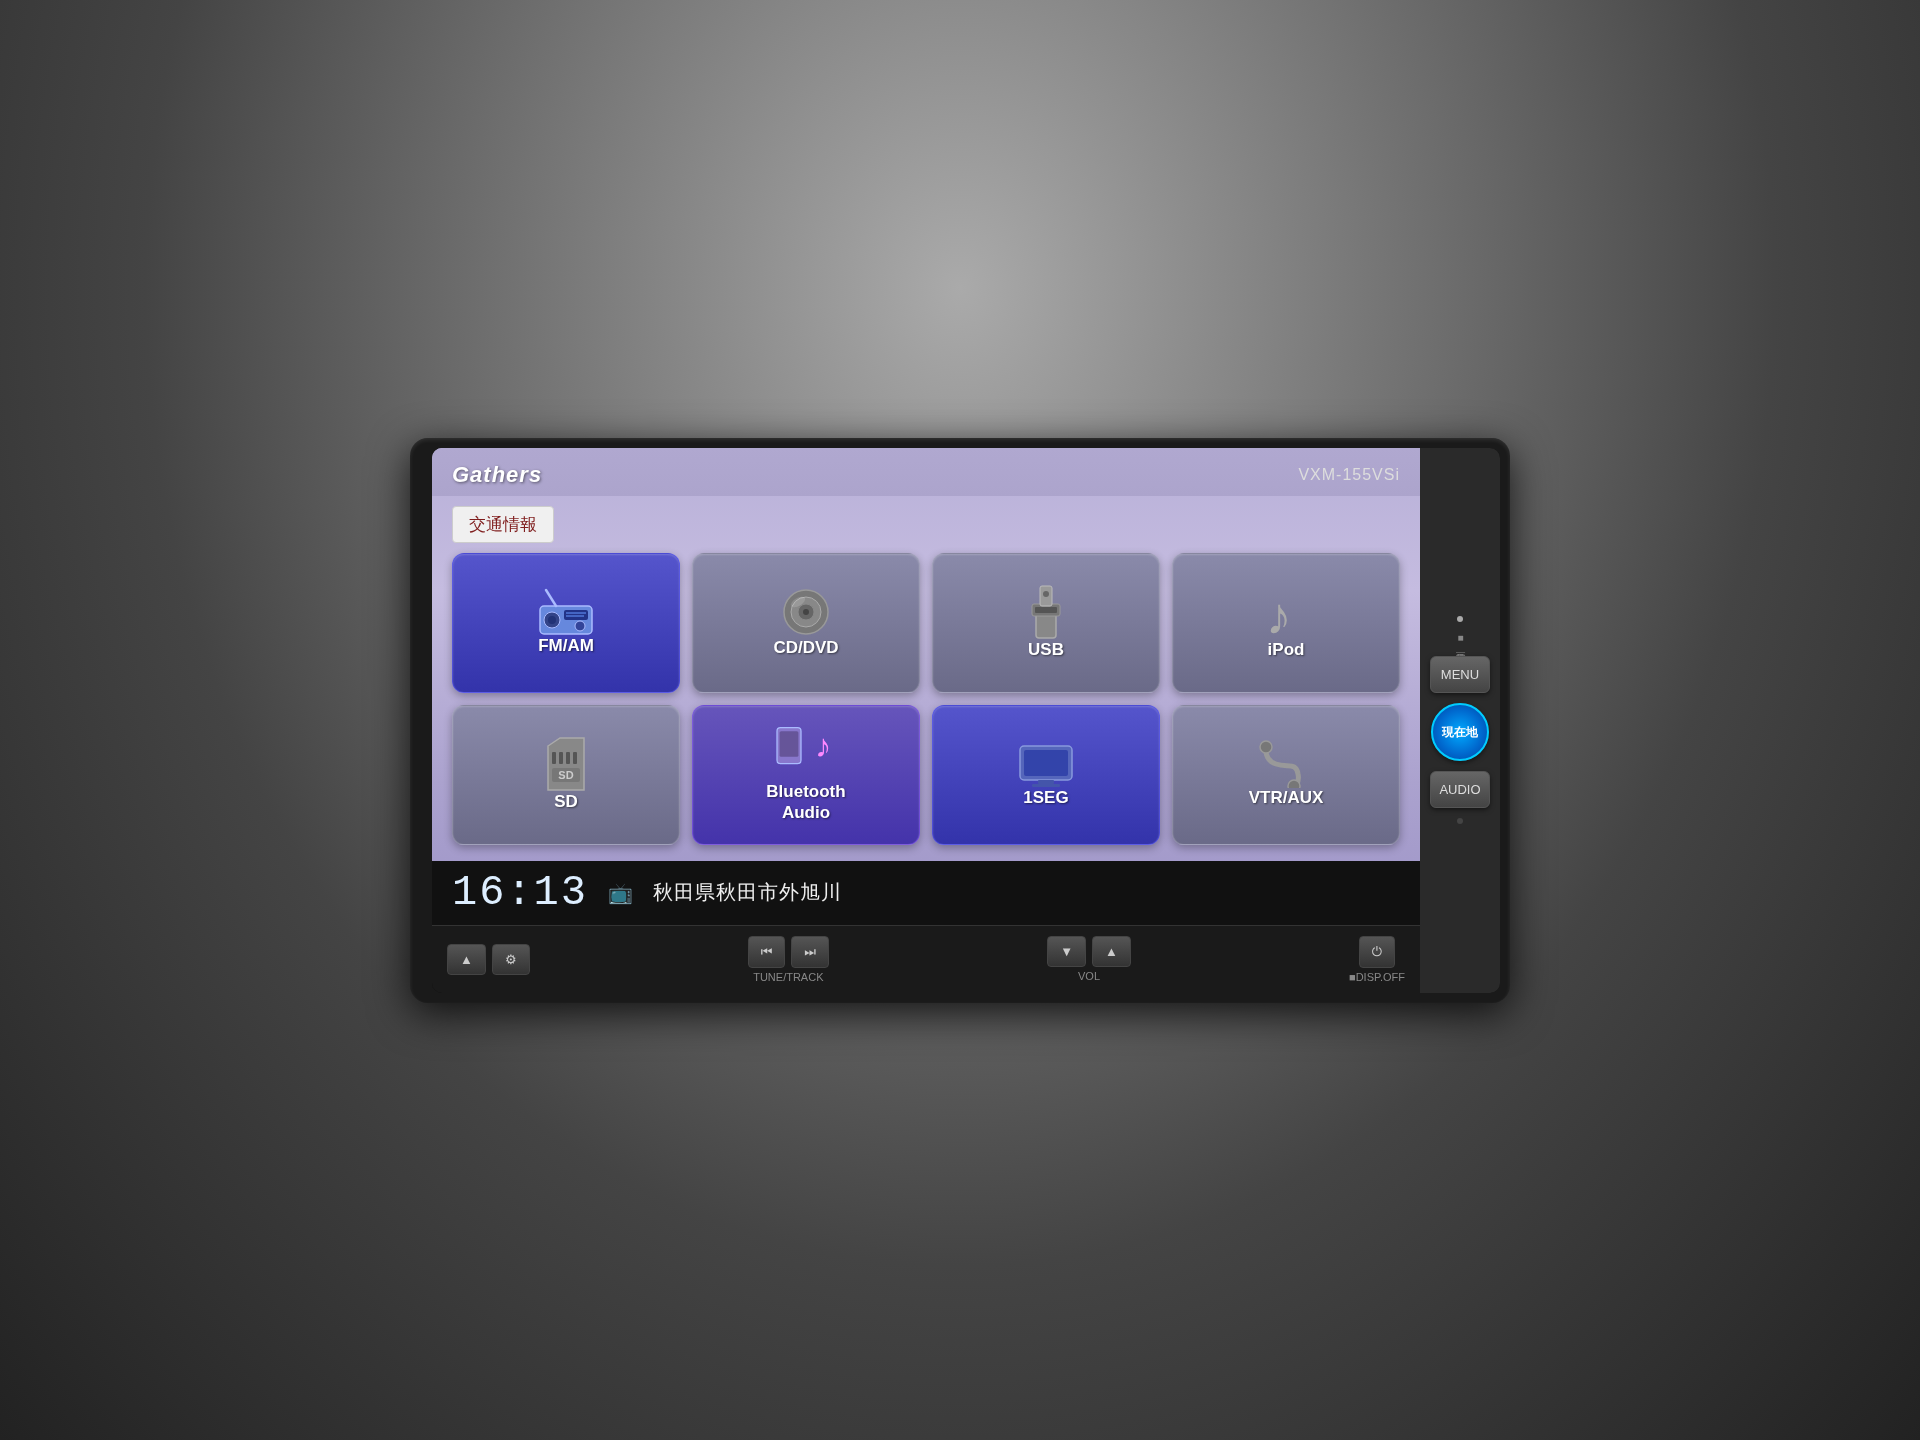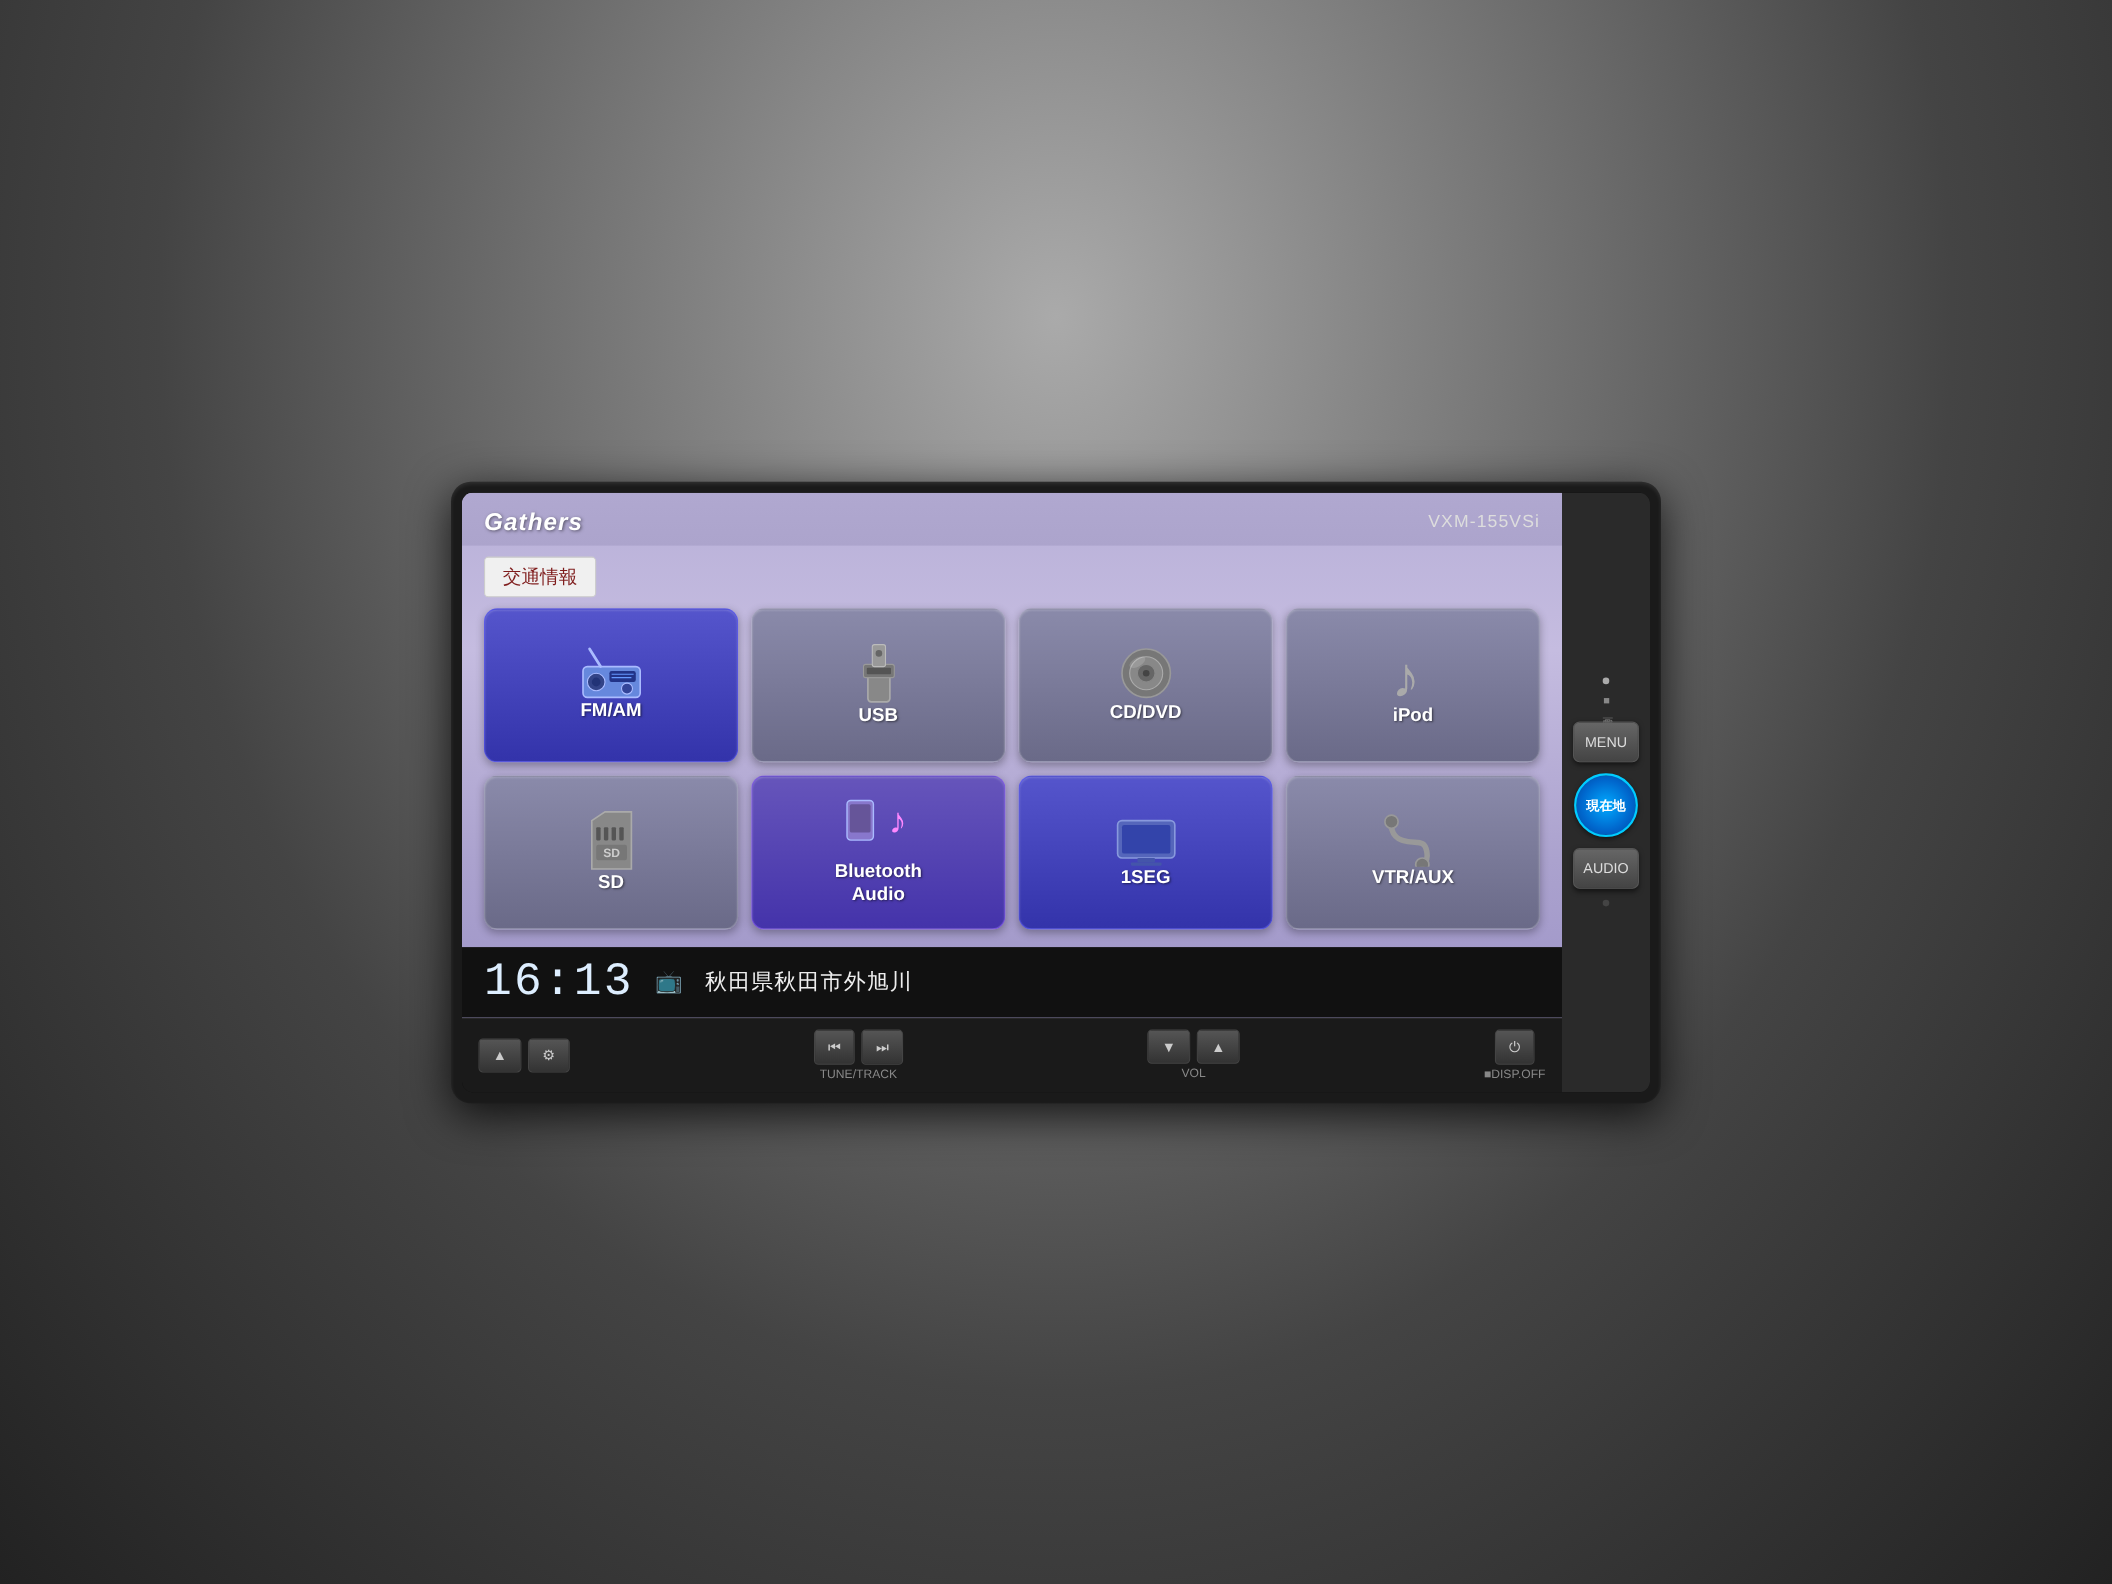--- a/index.html
+++ b/index.html
@@ -39,20 +39,21 @@
       box-shadow: 0 10px 40px rgba(0,0,0,0.8), inset 0 2px 4px rgba(255,255,255,0.1);
       z-index: 10;
     }
 
     .unit-inner {
       display: flex;
       flex-direction: row;
       background: #111;
       border-radius: 10px;
       overflow: hidden;
+      margin-left: 12px;
     }
 
     .screen-area {
       flex: 1;
       display: flex;
       flex-direction: column;
     }
 
     .screen {
       background: linear-gradient(180deg, #b8b0d8 0%, #c5bce0 30%, #aba2ce 70%, #9e95c8 100%);
@@ -319,43 +320,43 @@
 
                 <line x1="30" y1="25" x2="50" y2="25" stroke="#6699ff" stroke-width="1"></line>
                 <line x1="30" y1="28" x2="48" y2="28" stroke="#6699ff" stroke-width="1"></line>
 
                 <circle cx="44" cy="38" r="5" fill="#334499" stroke="#aabbff" stroke-width="1"></circle>
               </svg>
               <span class="menu-item-label">FM/AM</span>
             </div>
 
             <div class="menu-item">
-              <svg class="icon-svg" width="44" height="56" viewBox="0 0 44 56">
-
-                <rect x="12" y="28" width="20" height="26" rx="3" fill="#888" stroke="#aaa" stroke-width="1.5"></rect>
-
-                <rect x="8" y="20" width="28" height="12" rx="2" fill="#777" stroke="#999" stroke-width="1"></rect>
-                <rect x="11" y="23" width="22" height="6" rx="1" fill="#555"></rect>
-
-                <rect x="16" y="2" width="12" height="20" rx="2" fill="#999" stroke="#bbb" stroke-width="1"></rect>
-                <circle cx="22" cy="10" r="3" fill="#666"></circle>
-              </svg>
-              <span class="menu-item-label">USB</span>
-            </div>
-
-            <div class="menu-item">
               <svg class="icon-svg" width="56" height="52" viewBox="0 0 56 52">
                 <circle cx="28" cy="26" r="22" fill="#777" stroke="#999" stroke-width="1.5"></circle>
                 <circle cx="28" cy="26" r="15" fill="#888" stroke="#aaa" stroke-width="1"></circle>
                 <circle cx="28" cy="26" r="8" fill="#666" stroke="#888" stroke-width="1"></circle>
                 <circle cx="28" cy="26" r="3" fill="#444"></circle>
 
                 <ellipse cx="20" cy="16" rx="8" ry="4" fill="rgba(255,255,255,0.15)" transform="rotate(-30 20 16)"></ellipse>
               </svg>
               <span class="menu-item-label">CD/DVD</span>
+            </div>
+
+            <div class="menu-item">
+              <svg class="icon-svg" width="44" height="56" viewBox="0 0 44 56">
+
+                <rect x="12" y="28" width="20" height="26" rx="3" fill="#888" stroke="#aaa" stroke-width="1.5"></rect>
+
+                <rect x="8" y="20" width="28" height="12" rx="2" fill="#777" stroke="#999" stroke-width="1"></rect>
+                <rect x="11" y="23" width="22" height="6" rx="1" fill="#555"></rect>
+
+                <rect x="16" y="2" width="12" height="20" rx="2" fill="#999" stroke="#bbb" stroke-width="1"></rect>
+                <circle cx="22" cy="10" r="3" fill="#666"></circle>
+              </svg>
+              <span class="menu-item-label">USB</span>
             </div>
 
             <div class="menu-item">
               <svg class="icon-svg" width="48" height="56" viewBox="0 0 48 56">
                 <text x="4" y="50" font-size="52" fill="#aaa">♪</text>
               </svg>
               <span class="menu-item-label">iPod</span>
             </div>
 
             <div class="menu-item">

